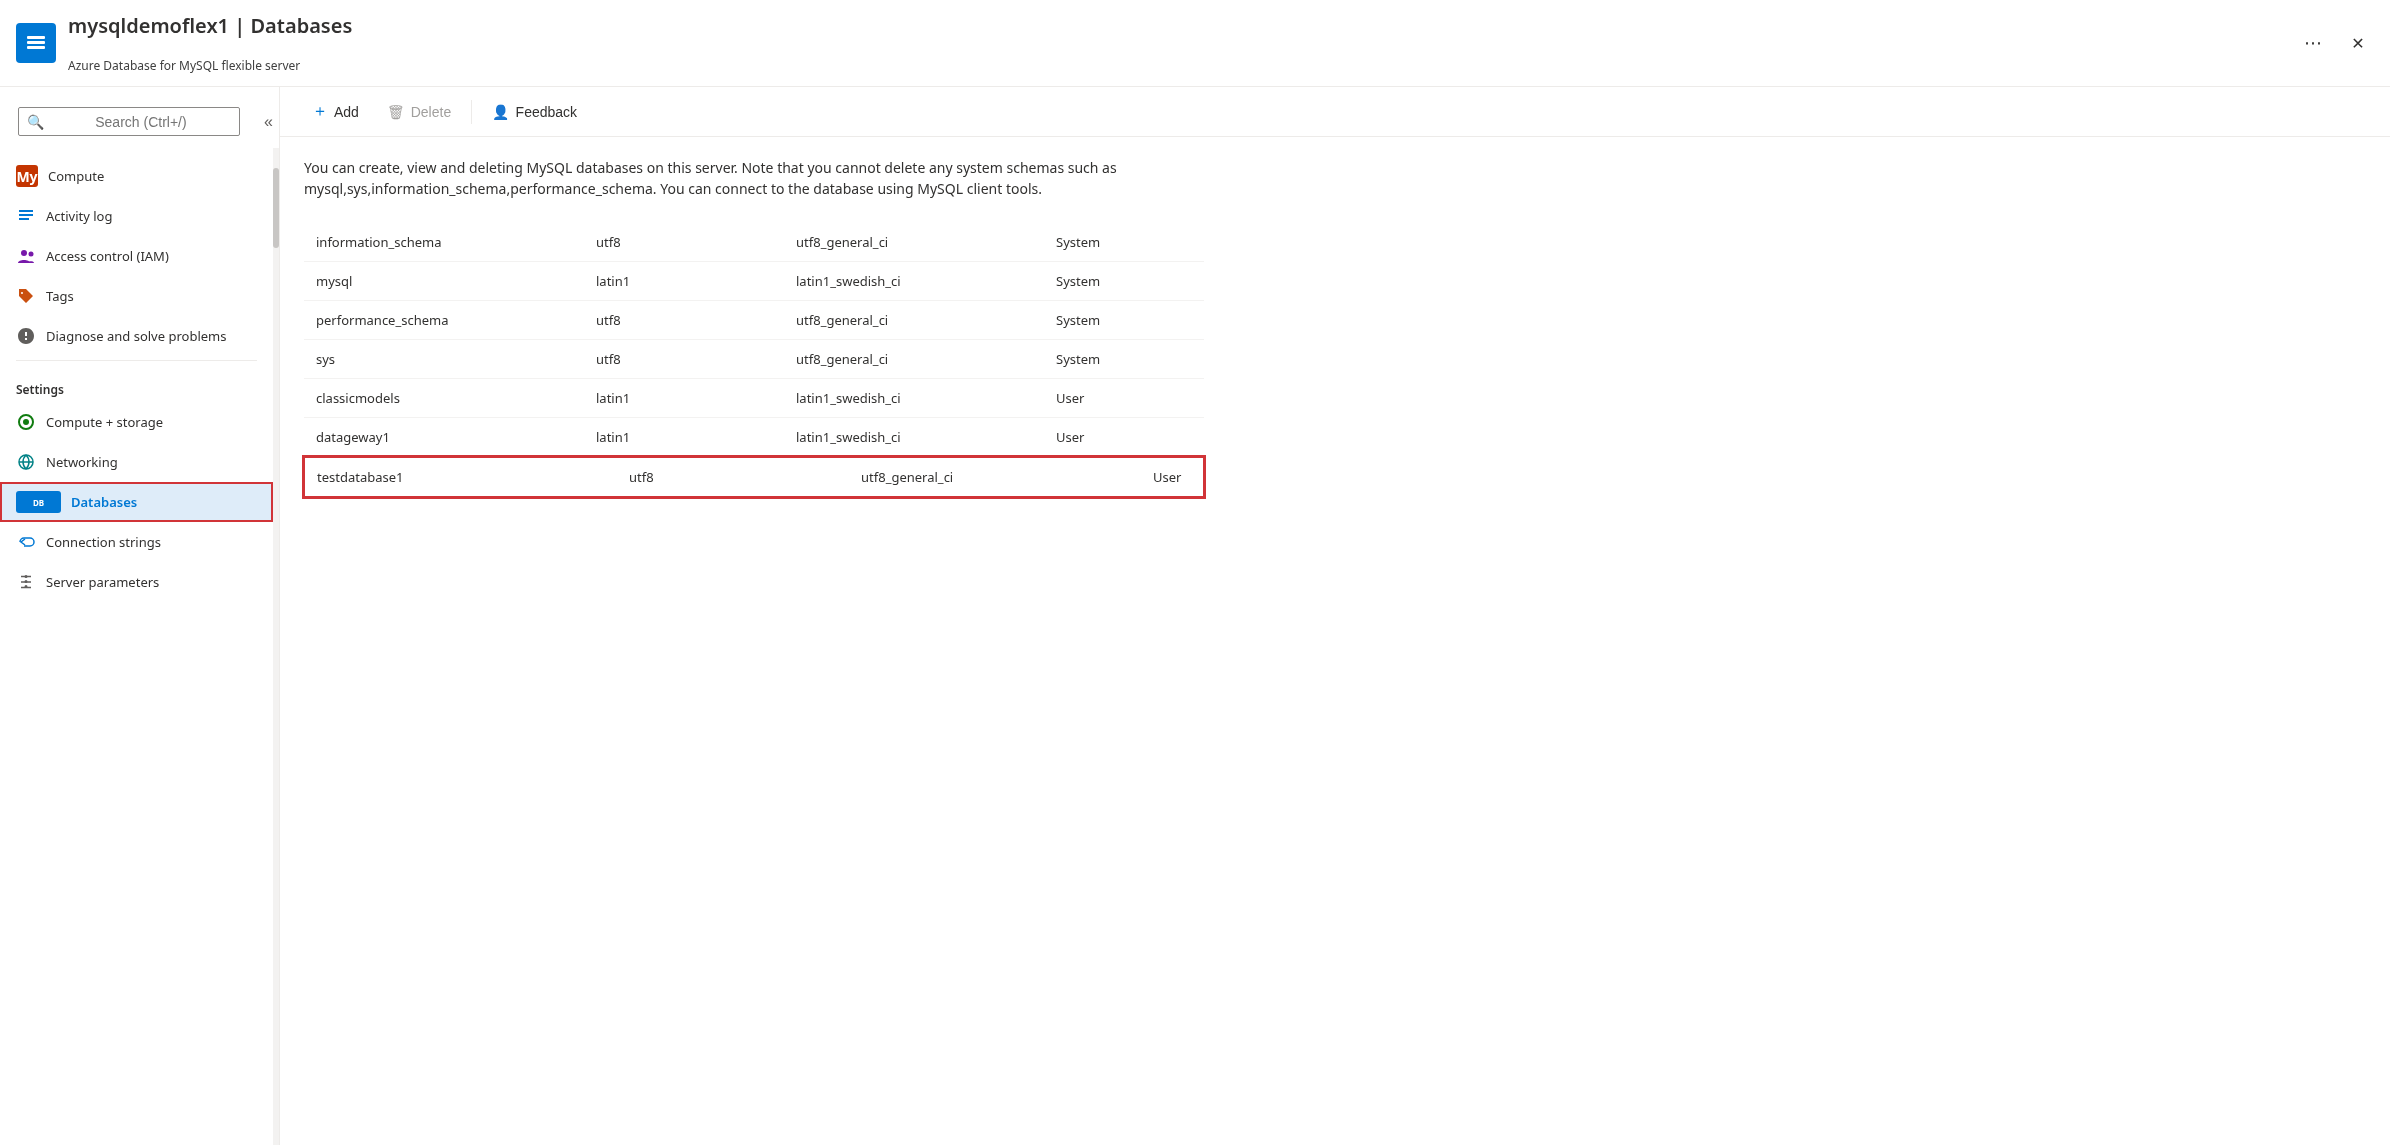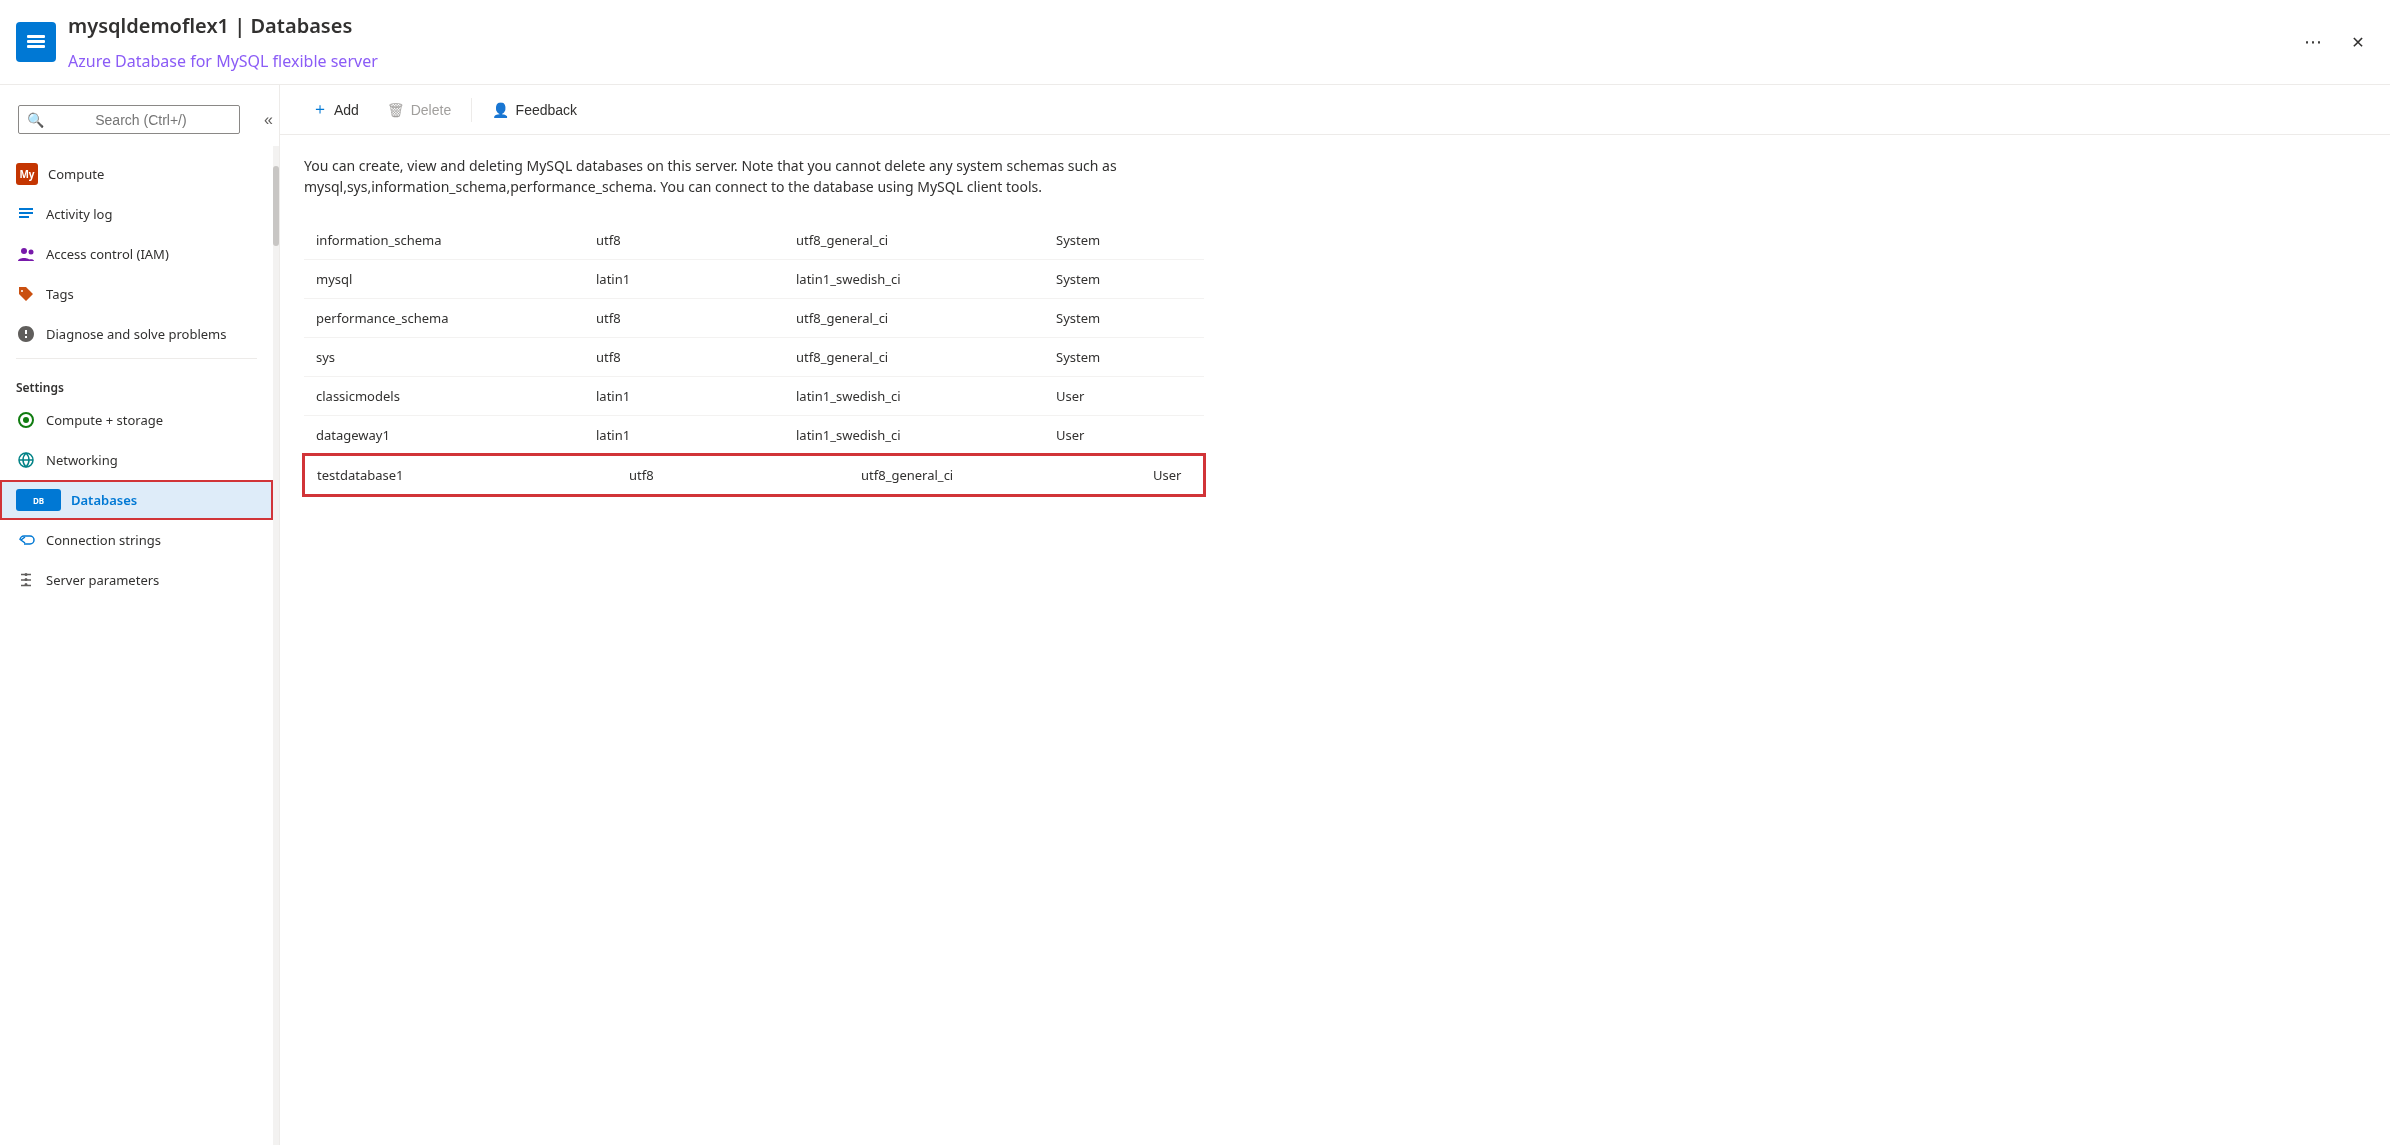--- a/index.html
+++ b/index.html
@@ -3,21 +3,21 @@
   <meta charset="utf-8">
   <style>
     * { box-sizing: border-box; margin: 0; padding: 0; }
     body { font-family: 'Segoe UI', system-ui, sans-serif; font-size: 14px; color: #323130; background: #fff; display: flex; flex-direction: column; height: 100vh; overflow: hidden; }
 
     .top-header { display: flex; align-items: center; padding: 12px 16px; border-bottom: 1px solid #edebe9; gap: 12px; }
     .resource-icon { width: 40px; height: 40px; background: #0078d4; border-radius: 4px; display: flex; align-items: center; justify-content: center; flex-shrink: 0; }
     .resource-icon svg { fill: white; }
     .header-title-block { flex: 1; }
     .header-title { font-size: 20px; font-weight: 600; color: #323130; }
-    .header-subtitle { font-size: 16px; color: #8b5cf6; margin-top: 11px; }
+    .header-subtitle { font-size: 12px; color: #404040; margin-top: 18px; }
     .close-btn { width: 32px; height: 32px; display: flex; align-items: center; justify-content: center; cursor: pointer; border: none; background: transparent; font-size: 16px; color: #323130; }
     .more-btn { background: transparent; border: none; cursor: pointer; font-size: 18px; color: #323130; padding: 4px 8px; }
 
     .main-layout { display: flex; flex: 1; overflow: hidden; }
 
     .sidebar { width: 280px; flex-shrink: 0; border-right: 1px solid #edebe9; display: flex; flex-direction: column; overflow-y: auto; }
     .search-box { margin: 12px 10px; display: flex; align-items: center; border: 1px solid #8a8886; border-radius: 2px; padding: 4px 8px; gap: 6px; }
     .search-box input { border: none; outline: none; font-size: 14px; flex: 1; color: #323130; background: transparent; text-align: center; }
     .collapse-btn { width: 28px; height: 28px; display: flex; align-items: center; justify-content: center; cursor: pointer; border: none; background: transparent; color: #605e5c; font-size: 16px; flex-shrink: 0; }
 
@@ -81,21 +81,21 @@
         <input type="text" placeholder="Search (Ctrl+/)" style="">
       </div>
       <button class="collapse-btn">«</button>
     </div>
 
     <div style="display:flex;flex:1;overflow:hidden;">
       <div class="sidebar-nav" style="flex:1;overflow-y:auto;">
 
         <div class="nav-item">
           <div class="nav-icon" style="background:#c43501;border-radius:3px;width:22px;height:22px;display:flex;align-items:center;justify-content:center;">
-            <span style="color:white;font-size:10px;font-weight:700;">My</span>
+            <span style="color:white;font-size:14px;font-weight:700;">My</span>
           </div>
           <span class="nav-label">Compute</span>
         </div>
 
         <div class="nav-item">
           <div class="nav-icon">
             <svg width="18" height="18" viewBox="0 0 18 18" fill="#0078d4">
                 <rect x="2" y="3" width="14" height="2"></rect>
                 <rect x="2" y="7" width="14" height="2"></rect>
                 <rect x="2" y="11" width="10" height="2"></rect>

